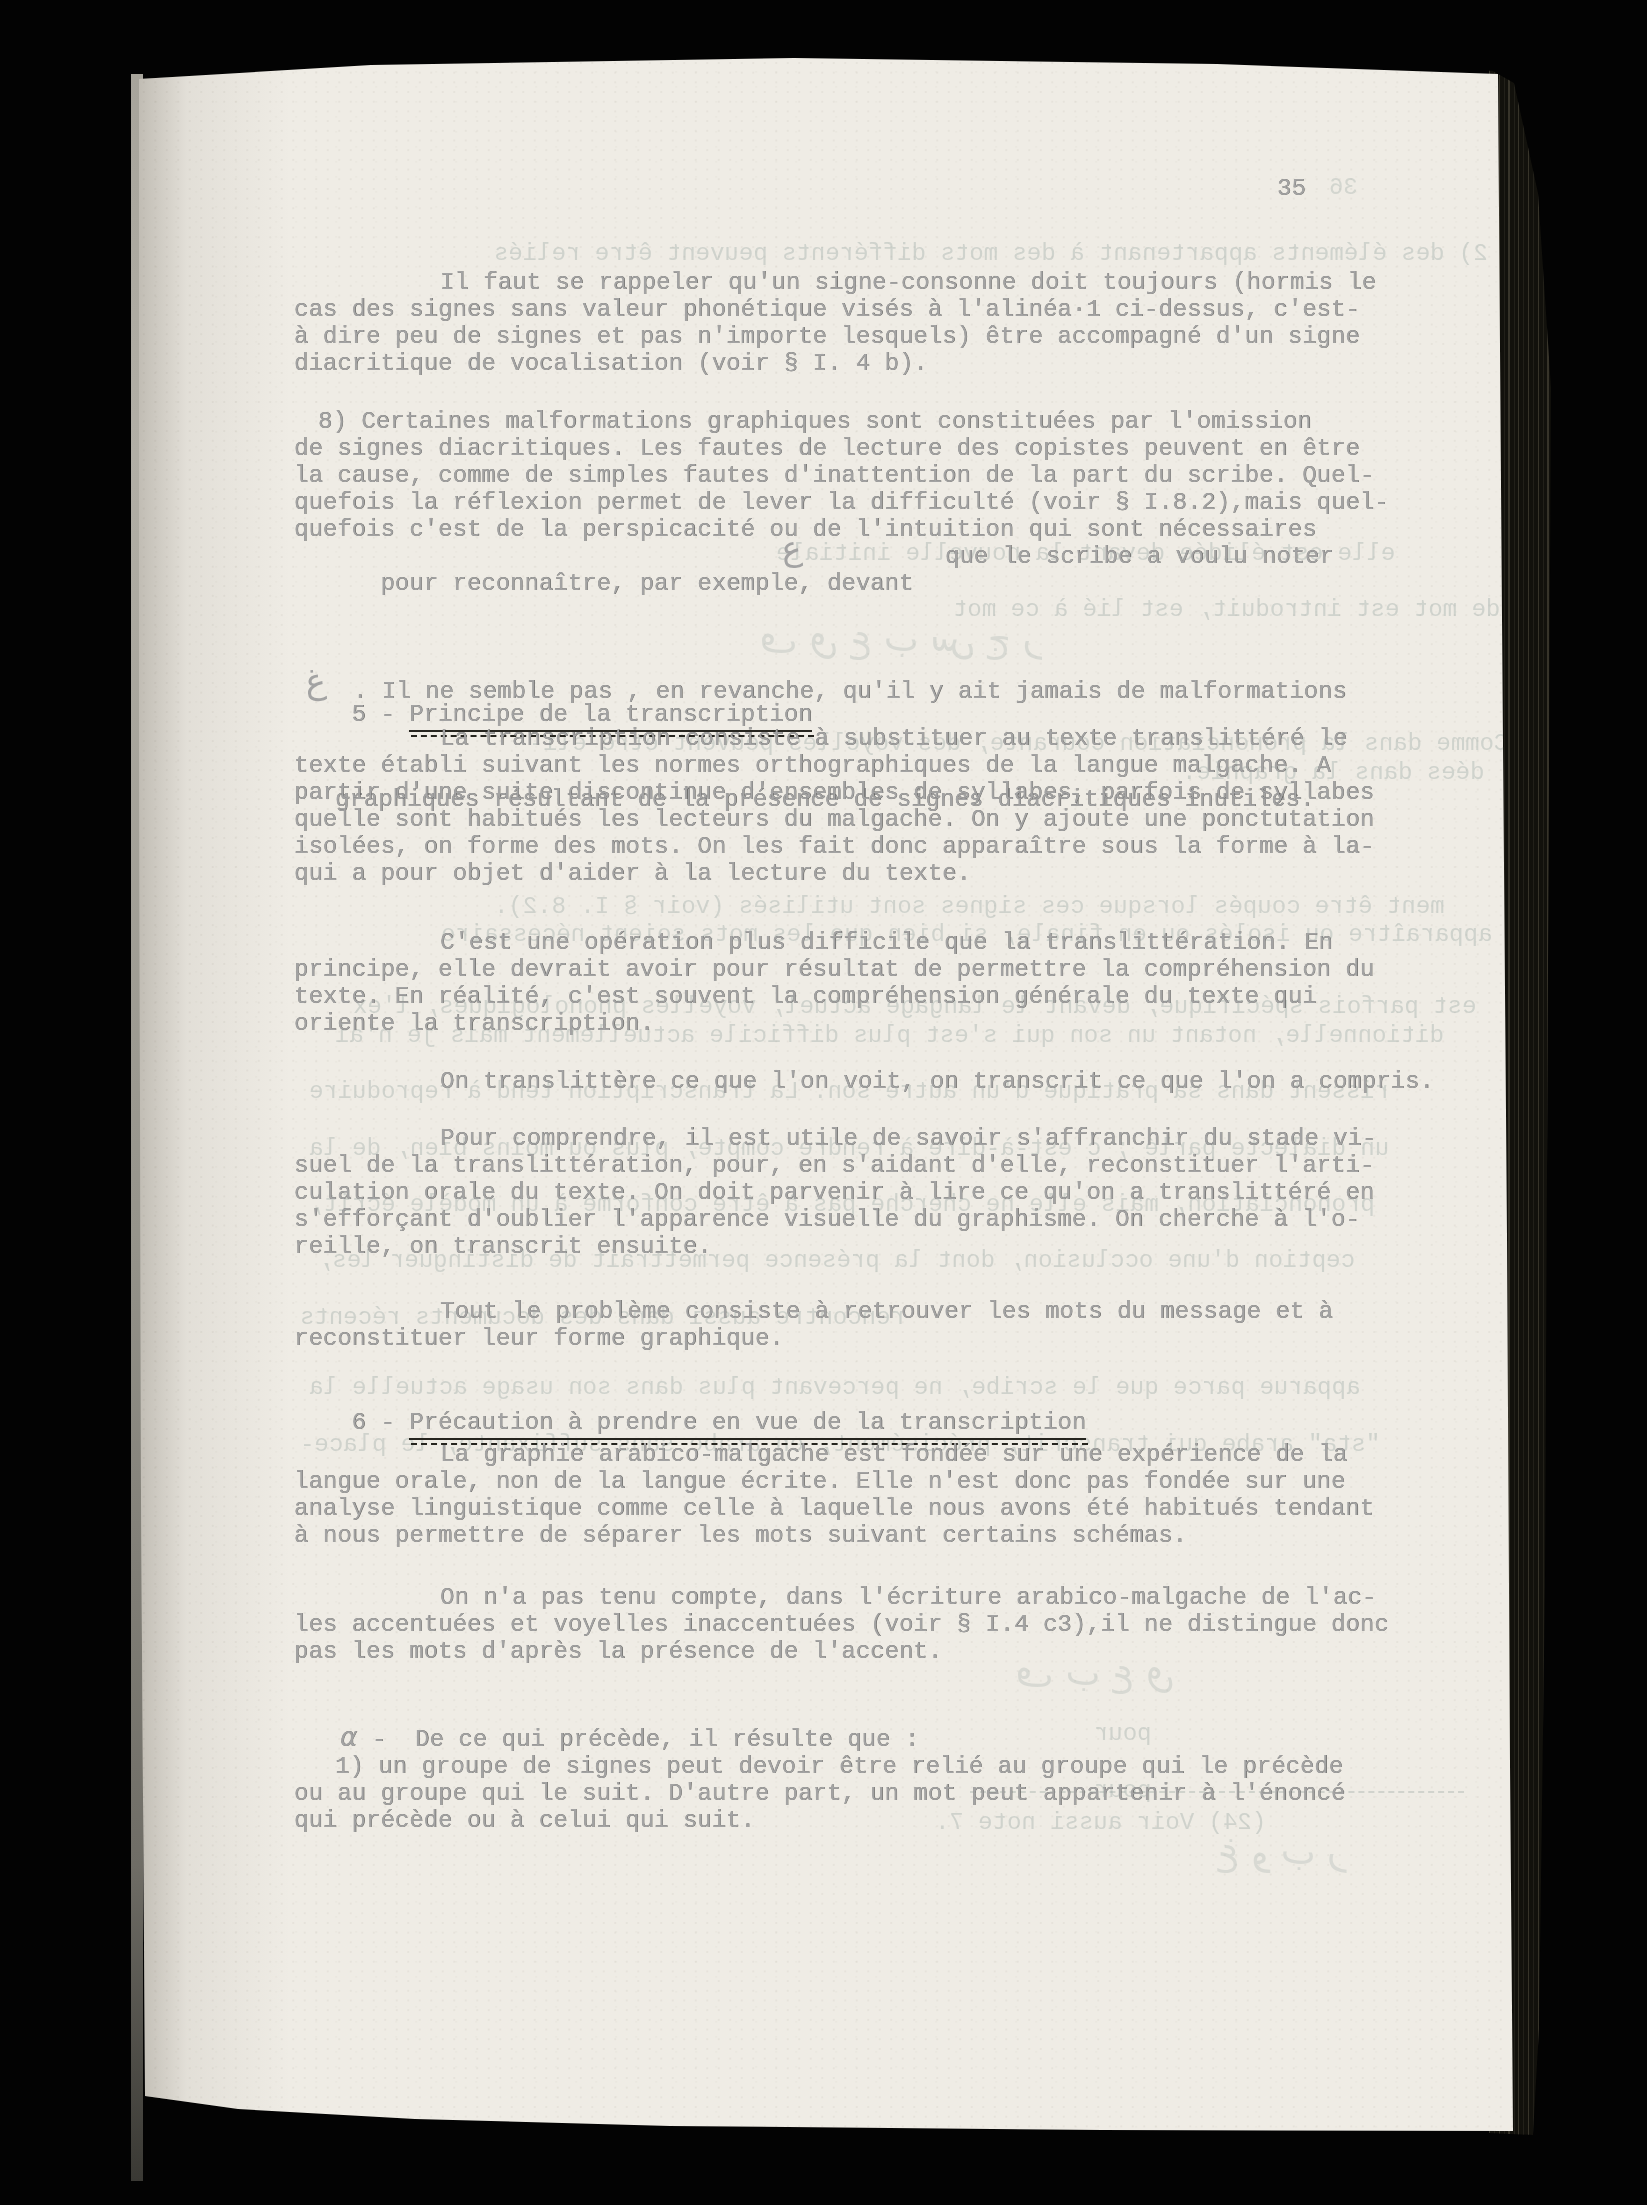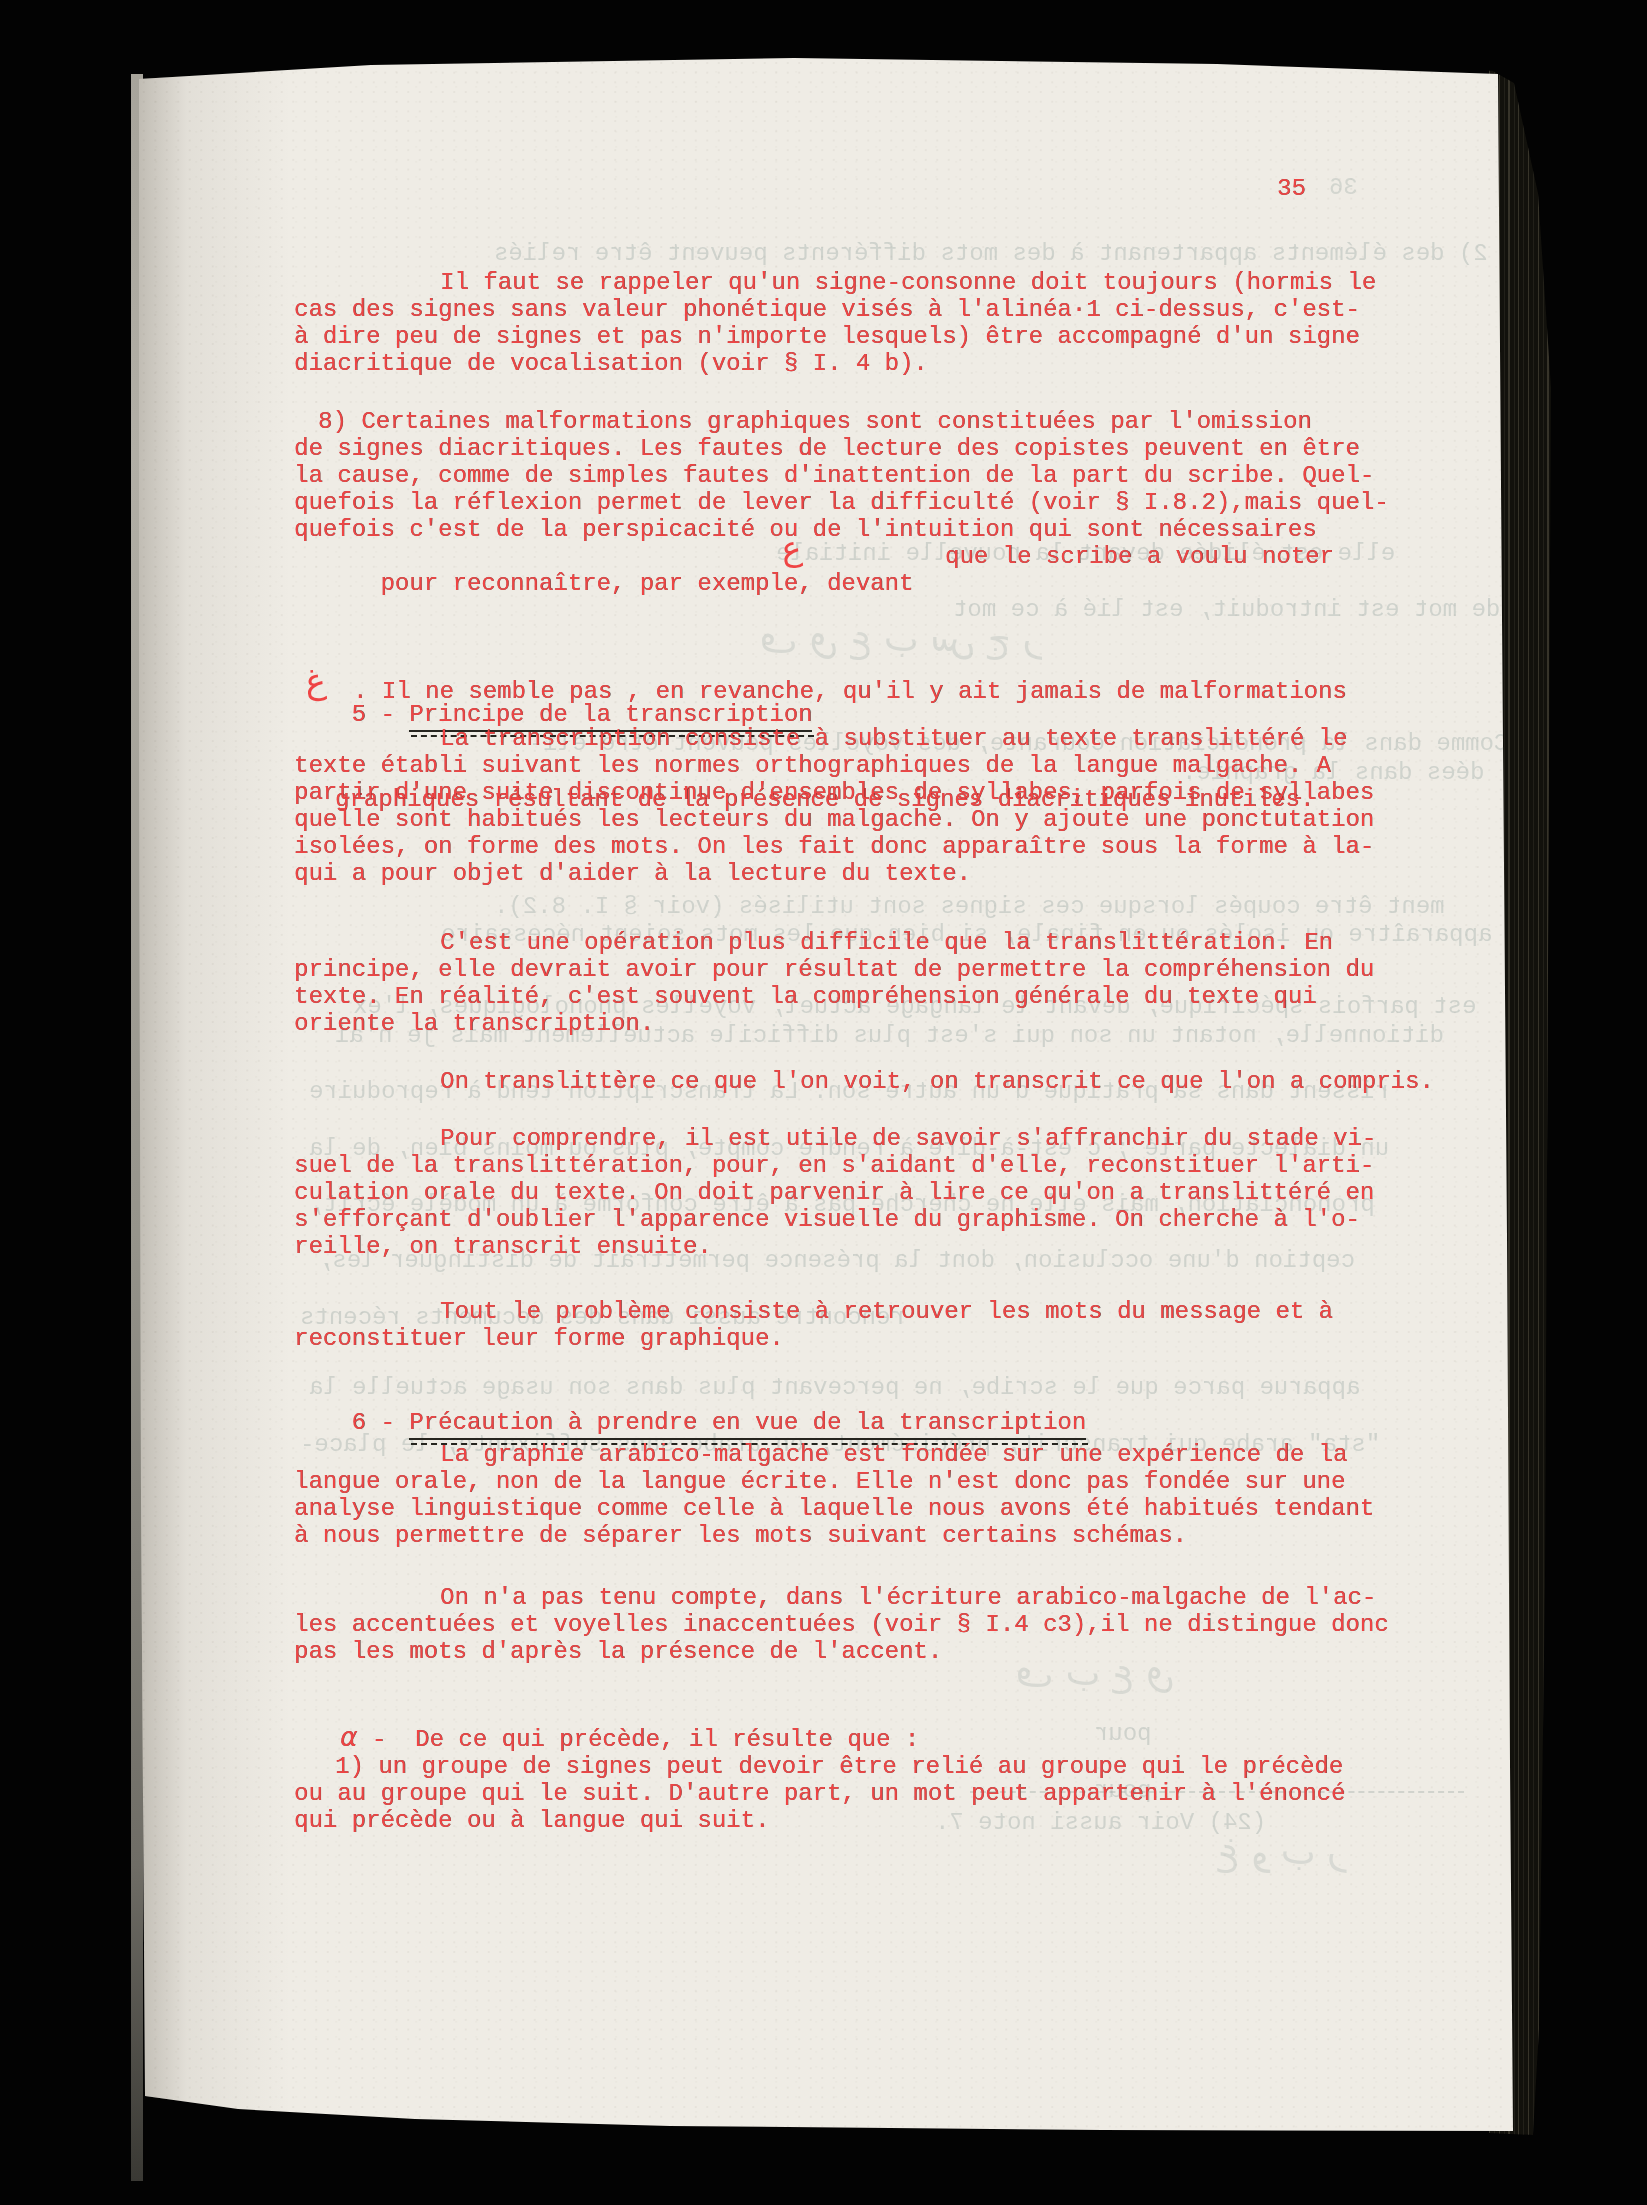--- a/index.html
+++ b/index.html
@@ -65,21 +65,21 @@
   .gh10{left:335px;top:1022px}.gh11{left:309px;top:1078px}.gh12{left:309px;top:1135px}
   .gh13{left:309px;top:1191px}.gh14{left:318px;top:1247px}.gh15{left:300px;top:1304px}
   .gh16{left:309px;top:1374px}.gh17{left:300px;top:1431px}.gh18{left:1015px;top:1652px}
   .gh19{left:1094px;top:1720px}.gh20{left:1094px;top:1777px}.gh21{left:935px;top:1809px}
   .gh22{left:1217px;top:1831px}
   .gh-36{position:absolute;left:1329px;top:174px;font:24px/27px "Liberation Mono",monospace;
     color:#7f928f;opacity:.25;transform:scaleX(-1);filter:blur(0.4px);}
   .gh-dash{position:absolute;left:970px;top:1791px;width:494px;height:0;
     border-top:2.2px dashed #8a9a96;opacity:.30;}
   
-  .ink{color:#ef4444;text-shadow:0.3px 0.3px 0 rgba(30,29,27,.75);}
+  .ink{color:#a3a3a3;text-shadow:0.3px 0.3px 0 rgba(30,29,27,.75);}
   .page-number{position:absolute;left:1277px;top:175px;font:24px/27px "Liberation Mono",monospace;}
   .par{position:absolute;left:294px;font:24px/27px "Liberation Mono",monospace;}
   .line{white-space:pre;min-height:27px;}
   .ind{margin-left:146px;}
   .ind3{margin-left:24px;}
   .ind4{margin-left:41px;}
   .ind-a{margin-left:46px;}
   .sec-intro{top:269px}
   .sec-p8{top:408px}
   .sec-h5{top:674px}
@@ -219,16 +219,16 @@
   <div class="par ink sec-accent">
     <div class="line ind">On n'a pas tenu compte, dans l'écriture arabico-malgache de l'ac-</div>
     <div class="line">les accentuées et voyelles inaccentuées (voir § I.4 c3),il ne distingue donc</div>
     <div class="line">pas les mots d'après la présence de l'accent.</div>
   </div>
 
   <div class="par ink sec-alpha">
     <div class="line ind-a"><span class="alpha">α</span><span> -  De ce qui précède, il résulte que :</span></div>
     <div class="line ind4">1) un groupe de signes peut devoir être relié au groupe qui le précède</div>
     <div class="line">ou au groupe qui le suit. D'autre part, un mot peut appartenir à l'énoncé</div>
-    <div class="line">qui précède ou à langue qui suit.</div>
+    <div class="line">qui précède ou à celui qui suit.</div>
   </div>
 </div>
 
 
 </body></html>

